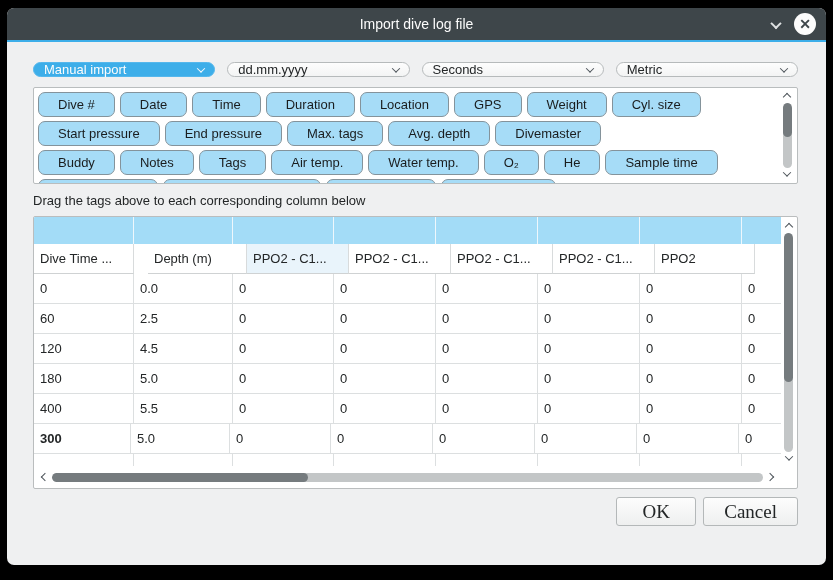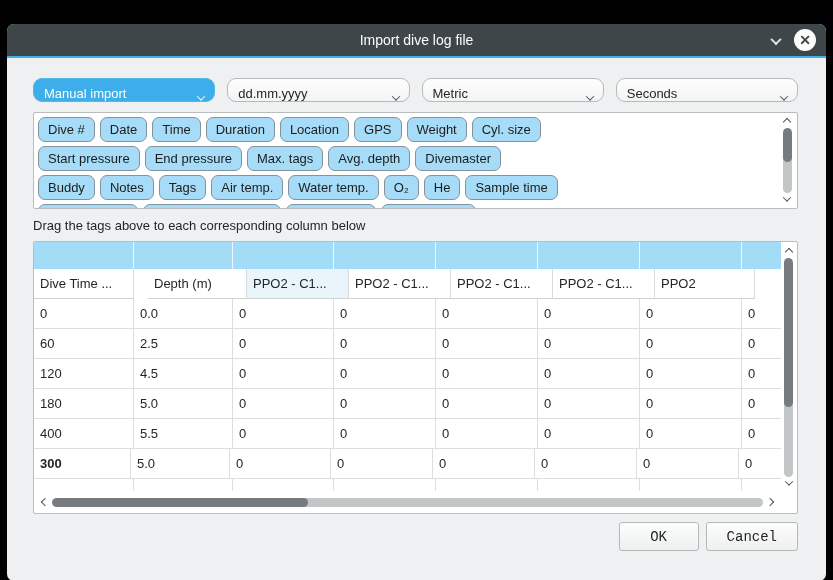--- a/index.html
+++ b/index.html
@@ -1,18 +1,18 @@
 <!DOCTYPE html>
 <html><head>
 <meta charset="utf-8">
 <style>
   * { margin:0; padding:0; box-sizing:border-box; }
   html,body { width:833px; height:580px; background:#000; font-family:"Liberation Sans", sans-serif; overflow:hidden; }
   .window {
-    position:absolute; left:7px; top:24px; width:819px; height:557px;
+    position:absolute; left:7px; top:8px; width:819px; height:557px;
     border-radius:7px; overflow:hidden; background:#eff0f1;
     display:flex; flex-direction:column;
   }
   
   .titlebar {
     height:34px; background:#3e464a; border-bottom:2px solid #3daee9;
     display:flex; align-items:center; position:relative; flex:0 0 auto;
   }
   .title { flex:1; text-align:center; color:#fcfcfc; font-size:14px; }
   .tb-icons { position:absolute; right:10px; top:0; height:32px; display:flex; align-items:center; gap:14px; }
@@ -25,38 +25,38 @@
   .close-btn {
     width:22px; height:22px; border-radius:50%; background:#fcfcfc;
     display:flex; align-items:center; justify-content:center;
     color:#3e464a; font-size:14px; font-weight:bold; cursor:pointer; line-height:1;
   }
   
   .content { flex:1; padding:20px 28px 0 26px; display:flex; flex-direction:column; }
   
   .dd-row { display:flex; gap:12px; flex:0 0 auto; }
   .select {
-    flex:1; height:24px; border:1px solid #b6babb; border-radius:9px;
+    flex:1; height:15px; border:1px solid #b6babb; border-radius:9px;
     background:linear-gradient(#fdfdfd,#f3f4f4);
-    display:flex; align-items:flex-end; padding:0 10px;
+    display:flex; align-items:center; padding:0 10px;
     font-size:13px; color:#232627; cursor:pointer;
   }
   .select .val { flex:1; }
   .select .chev { width:6px; height:6px; border-width:1.5px; color:#4d545a; }
   .select.selected { background:#3daee9; border-color:#55b7ec; color:#fcfcfc; }
   .select.selected .chev { color:#fcfcfc; }
   
   .tags-panel {
     margin-top:10px; height:97px; background:#fff; border:1px solid #b9bdbe; border-radius:2px;
     position:relative; overflow:hidden; padding:4px 24px 0 4px; flex:0 0 auto;
   }
   .tag-row { display:flex; gap:5px; margin-bottom:4px; }
   .tag {
     height:25px; background:#a6dcf7; border:1px solid #84939b; border-radius:7px;
-    display:flex; align-items:center; padding:0 9px; font-size:13px; color:#1a1d1e;
+    display:flex; align-items:center; padding:0 19px; font-size:13px; color:#1a1d1e;
     white-space:nowrap; cursor:grab;
   }
   .vscroll {
     position:absolute; right:3px; top:3px; bottom:3px; width:14px;
     display:flex; flex-direction:column; align-items:center;
   }
   .vscroll .chev { color:#4d545a; width:6px; height:6px; border-width:1.6px; flex:0 0 auto; margin:3px 0; }
   .vtrack { flex:1; width:9px; background:#c3c6c7; border-radius:5px; overflow:hidden; position:relative; }
   .vthumb { position:absolute; left:0; width:9px; background:#757b7e; border-radius:5px; }
   
@@ -80,23 +80,23 @@
   .tv-scroll { position:absolute; right:2px; top:4px; bottom:24px; width:13px; display:flex; flex-direction:column; align-items:center; }
   
   .th-scroll { position:absolute; left:4px; right:20px; bottom:4px; height:14px; display:flex; align-items:center; }
   .th-scroll .chev { color:#4d545a; width:6px; height:6px; border-width:1.6px; margin:0 4px; flex:0 0 auto; }
   .htrack { flex:1; height:9px; background:#c3c6c7; border-radius:5px; position:relative; overflow:hidden; }
   .hthumb { position:absolute; top:0; height:9px; background:#757b7e; border-radius:5px; }
   
   .btn-row { display:flex; justify-content:flex-end; gap:7px; padding:8px 0 0 0; }
   .btn {
     height:29px; min-width:80px; padding:0 20px; border:1px solid #b4b8b9; border-radius:3px;
-    background:linear-gradient(#fdfdfd,#eeefef); font-size:14px; color:#232627;
+    background:linear-gradient(#fdfdfd,#eeefef); font-size:19px; color:#232627;
     display:flex; align-items:center; justify-content:center; cursor:pointer;
-    font-family:Liberation Mono, monospace;
+    font-family:Liberation Serif, serif;
   }
 </style>
 </head>
 <body>
 
 <div class="window">
 
   <div class="titlebar">
     <div class="title">Import dive log file</div>
     <div class="tb-icons">
@@ -110,25 +110,25 @@
     <div class="dd-row" id="dd-row">
         <div class="select selected">
           <span class="val">Manual import</span>
           <span class="chev down"></span>
         </div>
         <div class="select">
           <span class="val">dd.mm.yyyy</span>
           <span class="chev down"></span>
         </div>
         <div class="select">
+          <span class="val">Seconds</span>
+          <span class="chev down"></span>
+        </div>
+        <div class="select">
           <span class="val">Metric</span>
-          <span class="chev down"></span>
-        </div>
-        <div class="select">
-          <span class="val">Seconds</span>
           <span class="chev down"></span>
         </div>
       </div>
 
     <div class="tags-panel">
       <div id="tag-rows">
           <div class="tag-row">
             <div class="tag">Dive #</div>
             <div class="tag">Date</div>
             <div class="tag">Time</div>

